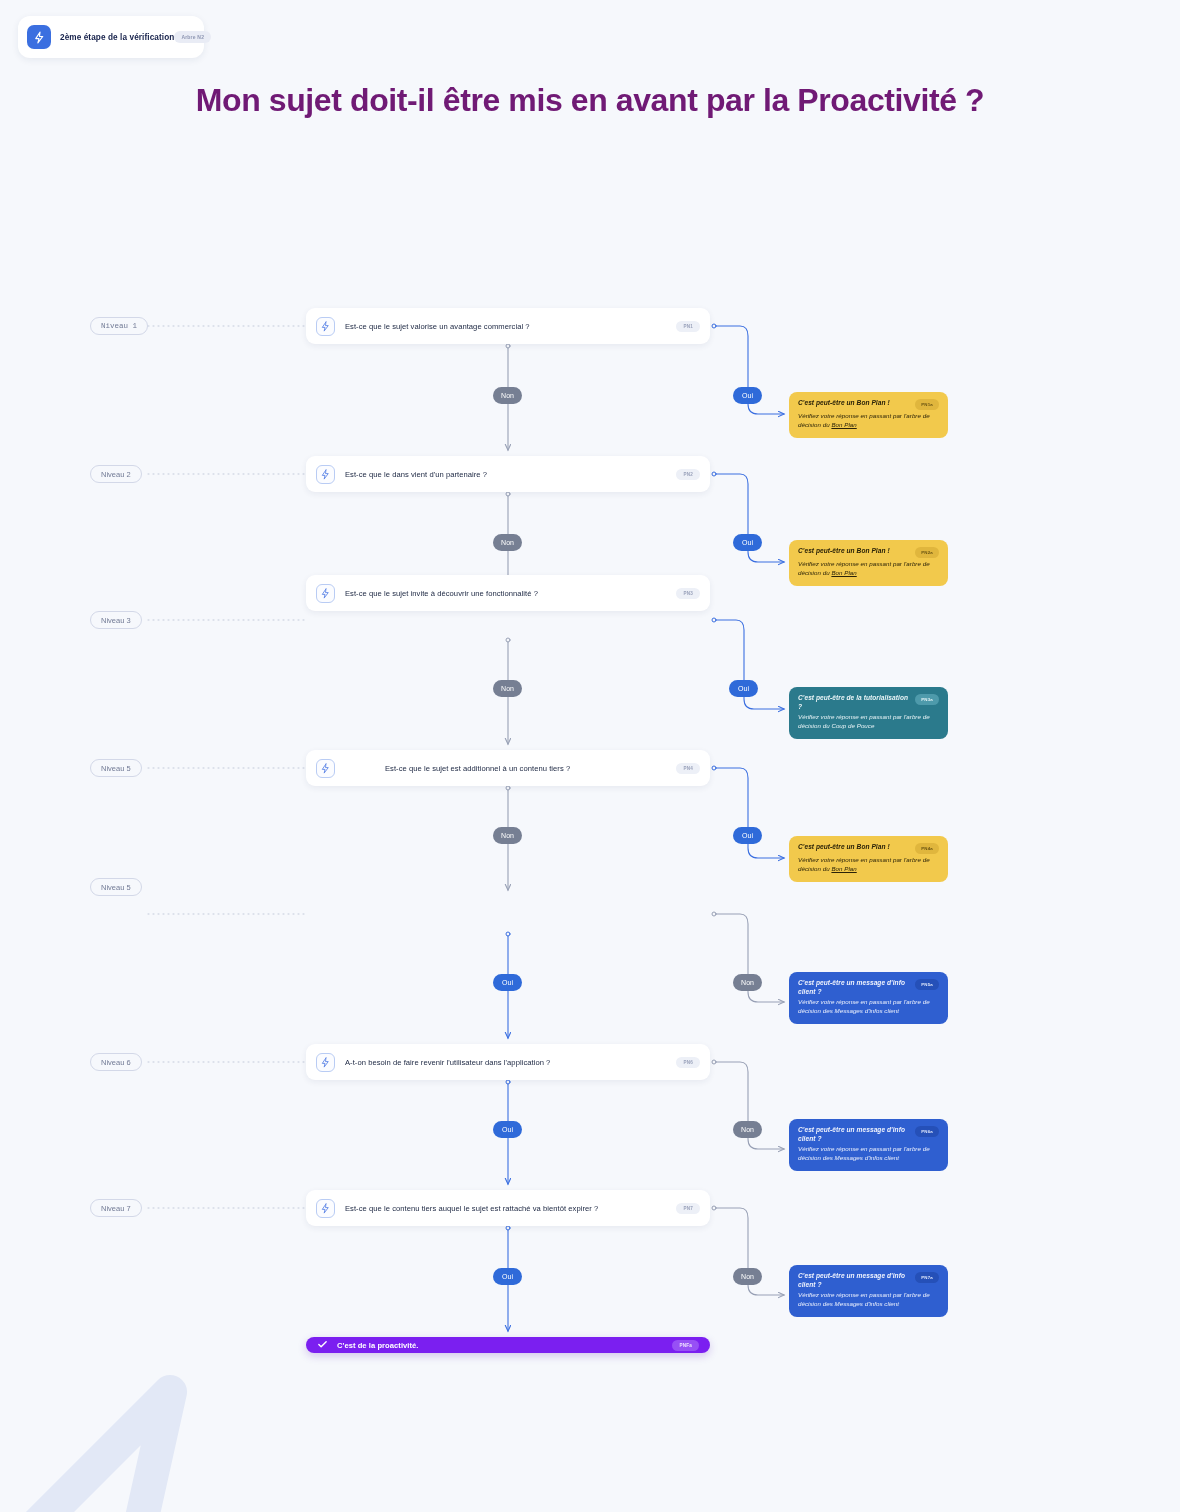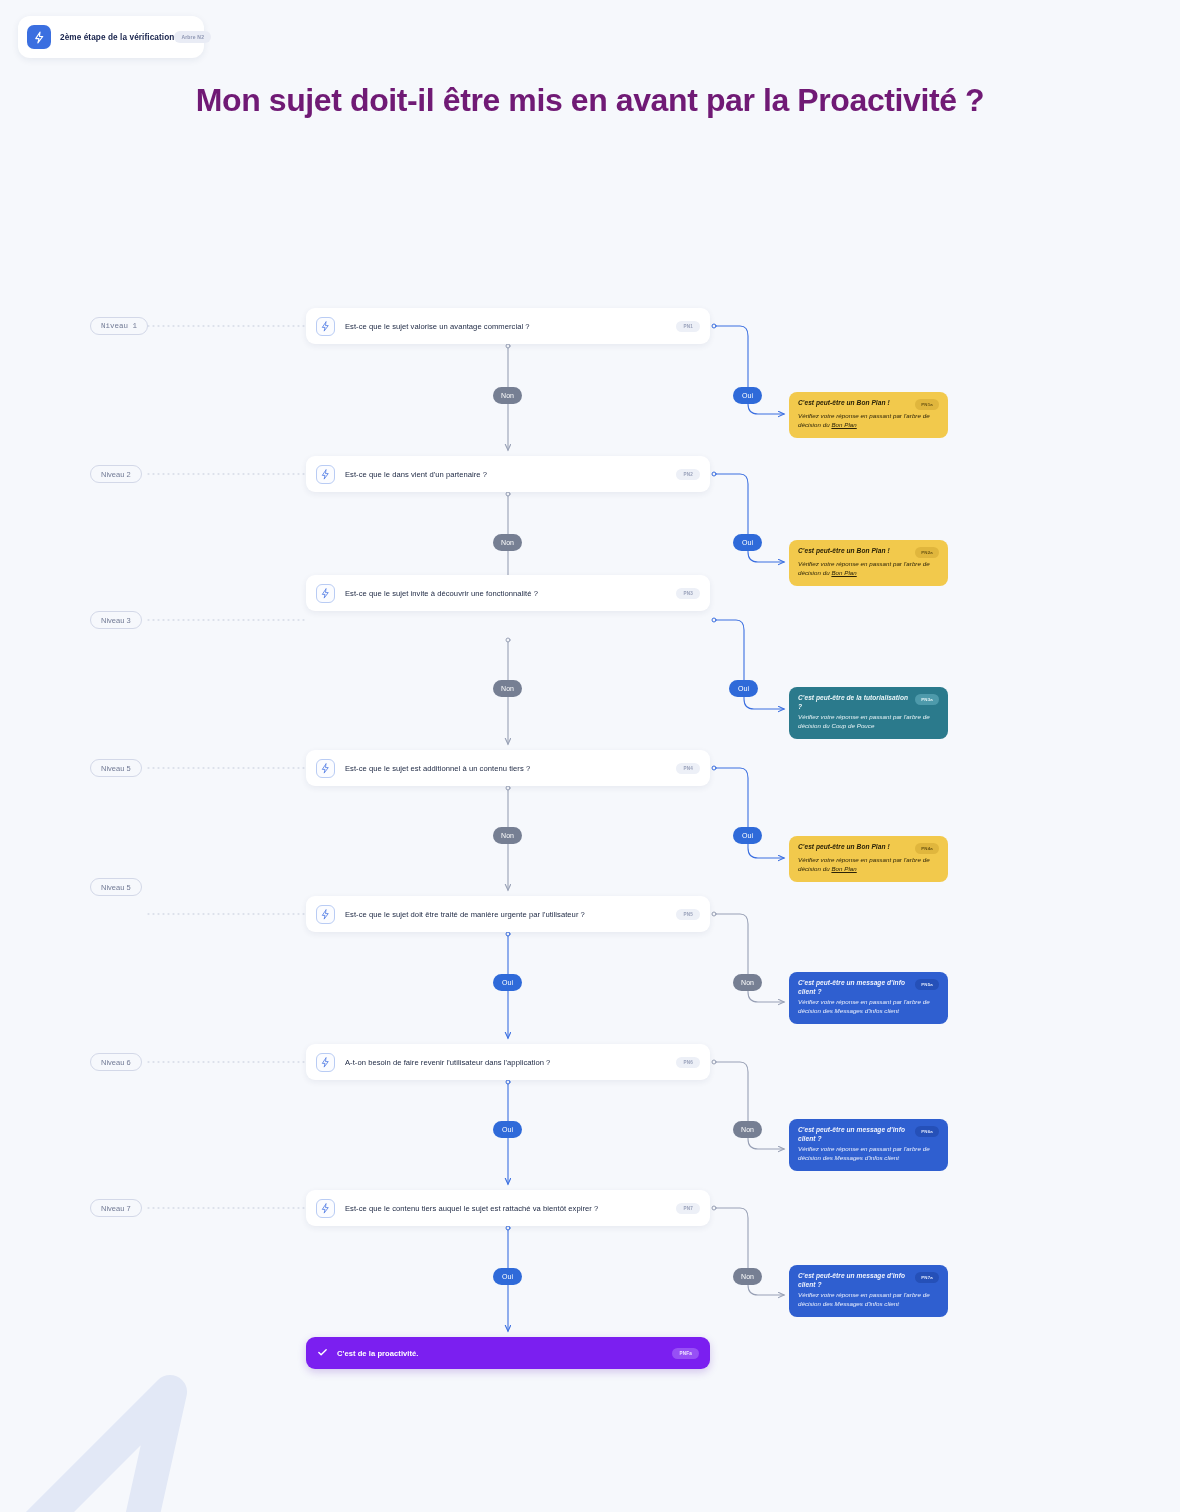--- a/index.html
+++ b/index.html
@@ -217,21 +217,21 @@
   }
   .pill.yes { background: #2f6ad9; }
   .pill.no  { background: #767f93; }
 
   
   .final-node {
     position: absolute;
     left: 306px;
     top: 1337px;
     width: 404px;
-    height: 32px;
+    height: 16px;
     background: #7b1ff0;
     border-radius: 9px;
     display: flex;
     align-items: center;
     padding: 0 11px;
     box-shadow: 0 3px 9px rgba(88,20,180,0.22);
     z-index: 4;
   }
   .final-text {
     font-size: 7.6px;
@@ -390,21 +390,21 @@
     </div>
     <div class="pill no" style="left: 493px; top: 680px;">
       <span>Non</span>
     </div>
     <div class="pill yes" style="left: 729px; top: 680px;">
       <span>Oui</span>
     </div>
     <div class="level-tag" style="left: 90px; top: 759px;">
       <span>Niveau 5</span>
     </div>
-    <div class="q-node" style="top: 750px;">
+    <div class="q-node" style="top: 750px; gap: 40px;">
       <span class="q-icon">
         <svg width="11" height="11" viewBox="0 0 24 24" fill="none" stroke="#5b84e6" stroke-width="1.9" stroke-linecap="round" stroke-linejoin="round">
           <polyline points="13 2 5 14 11 14 9 22 18 10 12 10 13 2"></polyline>
         </svg>
       </span>
       <span class="q-text">Est-ce que le sujet est additionnel à un contenu tiers ?</span>
       <span class="q-badge">PN4</span>
     </div>
     <div class="out-card yellow" style="top: 836px;">
       <div class="out-head">
@@ -414,29 +414,20 @@
       <div class="out-desc"><span>Vérifiez votre réponse en passant par l'arbre de décision du </span><u>Bon Plan</u></div>
     </div>
     <div class="pill no" style="left: 493px; top: 827px;">
       <span>Non</span>
     </div>
     <div class="pill yes" style="left: 733px; top: 827px;">
       <span>Oui</span>
     </div>
     <div class="level-tag" style="left: 90px; top: 878px;">
       <span>Niveau 5</span>
-    </div>
-    <div class="q-node" style="top: 896px;">
-      <span class="q-icon">
-        <svg width="11" height="11" viewBox="0 0 24 24" fill="none" stroke="#5b84e6" stroke-width="1.9" stroke-linecap="round" stroke-linejoin="round">
-          <polyline points="13 2 5 14 11 14 9 22 18 10 12 10 13 2"></polyline>
-        </svg>
-      </span>
-      <span class="q-text">Est-ce que le sujet doit être traité de manière urgente par l'utilisateur ?</span>
-      <span class="q-badge">PN5</span>
     </div>
     <div class="out-card blue" style="top: 972px;">
       <div class="out-head">
         <div class="out-title">C'est peut-être un message d'info client ?</div>
         <div class="out-badge">PN5a</div>
       </div>
       <div class="out-desc"><span>Vérifiez votre réponse en passant par l'arbre de décision des Messages d'infos client</span></div>
     </div>
     <div class="pill yes" style="left: 493px; top: 974px;">
       <span>Oui</span>

